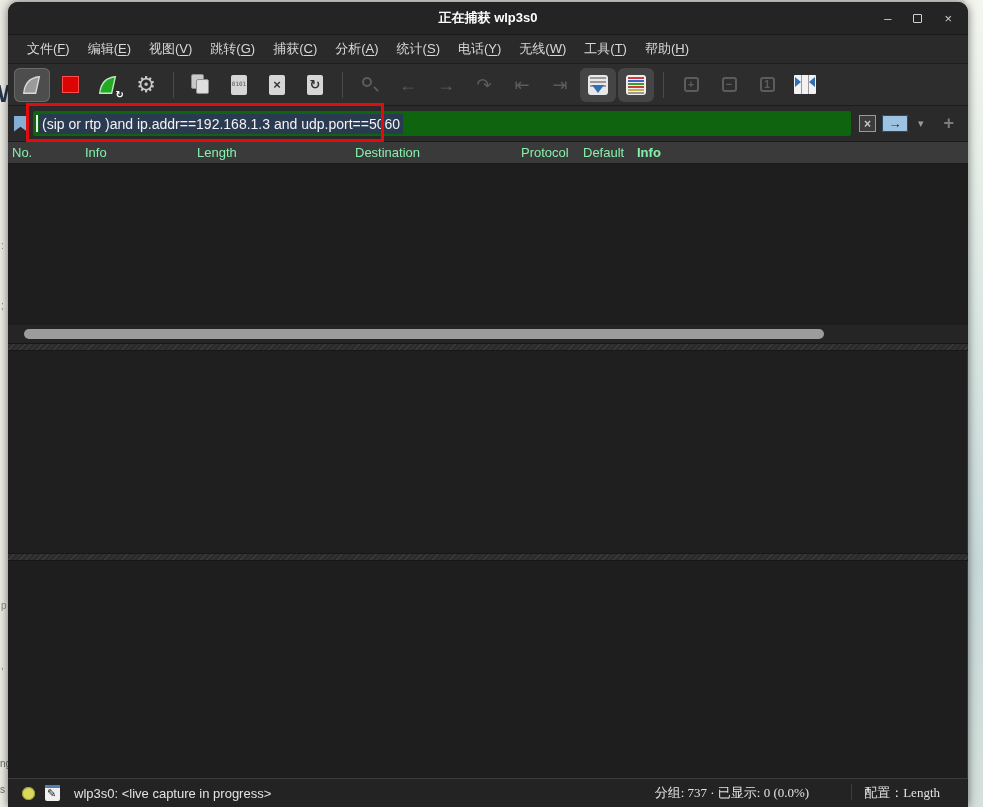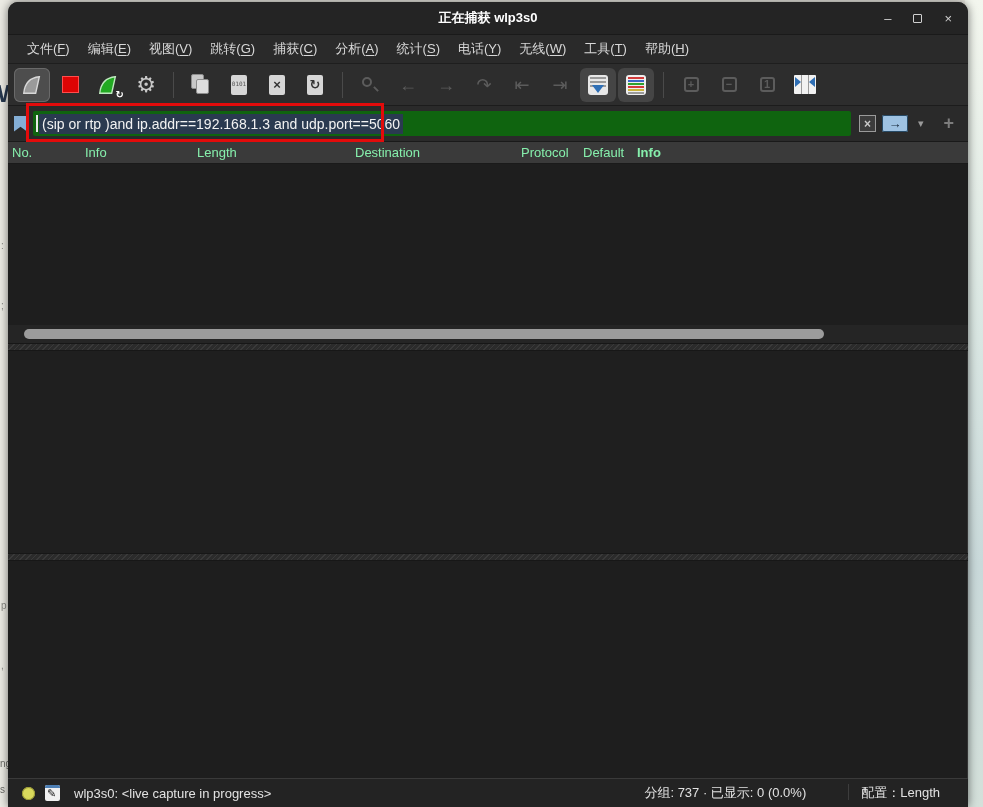--- a/index.html
+++ b/index.html
@@ -123,21 +123,21 @@
   
   .statusbar { height:29px; background:#232323; border-top:1px solid #3a3a3a;
     display:flex; align-items:center; padding:0 10px; flex:0 0 auto; margin-top:auto; }
   .expert-dot { width:13px; height:13px; border-radius:50%; background:#d9d95c;
     box-shadow:inset 0 0 0 1px #9a9a36; margin:0 10px 0 4px; flex:0 0 auto; }
   .note-ic { width:15px; height:16px; background:#f0f0f0; border-radius:2px; position:relative;
     flex:0 0 auto; overflow:hidden; }
   .note-ic .bar { position:absolute; left:0; right:0; top:0; height:3px; background:#4d7fb5; }
   .note-ic .pen { position:absolute; left:2px; top:2px; color:#222; font-size:11px; }
   .cap-text { color:#e2e2e2; font-size:13px; margin-left:14px; white-space:nowrap; }
-  .status-right { margin-left:auto; display:flex; color:#e2e2e2; font-size:13px; }
+  .status-right { margin-left:auto; display:flex; color:#e2e2e2; font-size:13px;font-family:Liberation Serif, serif; }
   .st-sep { width:1px; height:16px; background:#3d3d3d; margin:0 12px; }
   .pkt-text { white-space:nowrap; padding-right:30px; }
   .profile { white-space:nowrap; padding-right:18px; }
 </style>
 </head>
 <body>
 
 <div class="desktop-left"></div>
 <div class="desktop-right"></div>
 <div class="deco-w">W</div>

